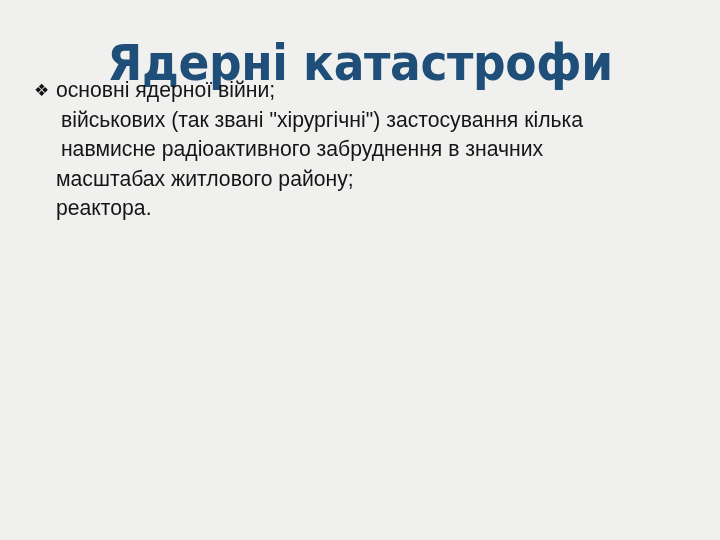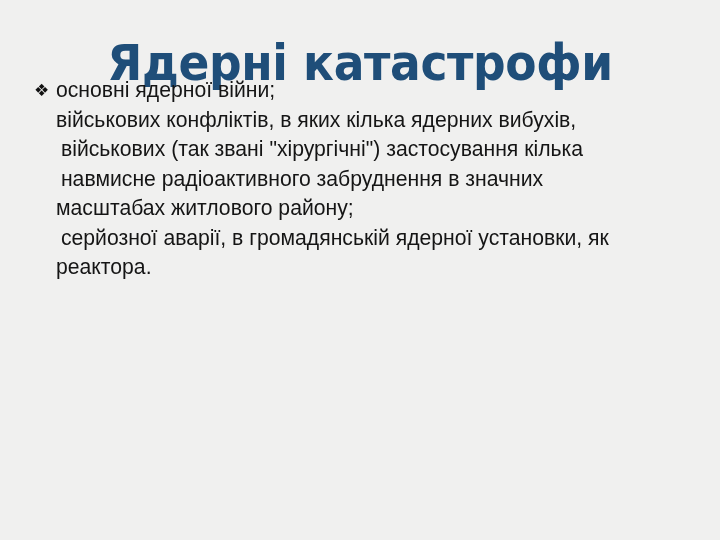--- a/index.html
+++ b/index.html
@@ -94,24 +94,20 @@
 
   <h1 class="slide-title">Ядерні катастрофи</h1>
 
   <div class="body-block">
 
     <div class="bullet-line">
       <span class="bullet-marker">❖</span>
       <span class="line-text">основні ядерної війни;</span>
     </div>
 
-    <div class="bullet-line cont-line">
-      <span class="bullet-marker"></span>
-      <span class="line-text">військових конфліктів, в яких кілька ядерних вибухів,</span>
-    </div>
 
 
     <div class="bullet-line cont-line">
       <span class="bullet-marker"></span>
       <span class="line-text indented">військових (так звані "хірургічні") застосування кілька</span>
     </div>
 
 
 
 
@@ -120,24 +116,20 @@
       <span class="line-text indented">навмисне радіоактивного забруднення в значних</span>
     </div>
 
     <div class="bullet-line cont-line">
       <span class="bullet-marker"></span>
       <span class="line-text">масштабах житлового району;</span>
     </div>
 
 
 
-    <div class="bullet-line cont-line">
-      <span class="bullet-marker"></span>
-      <span class="line-text indented">серйозної аварії, в громадянській ядерної установки, як</span>
-    </div>
 
 
     <div class="bullet-line cont-line">
       <span class="bullet-marker"></span>
       <span class="line-text">реактора.</span>
     </div>
 
   </div>
 </div>
 

